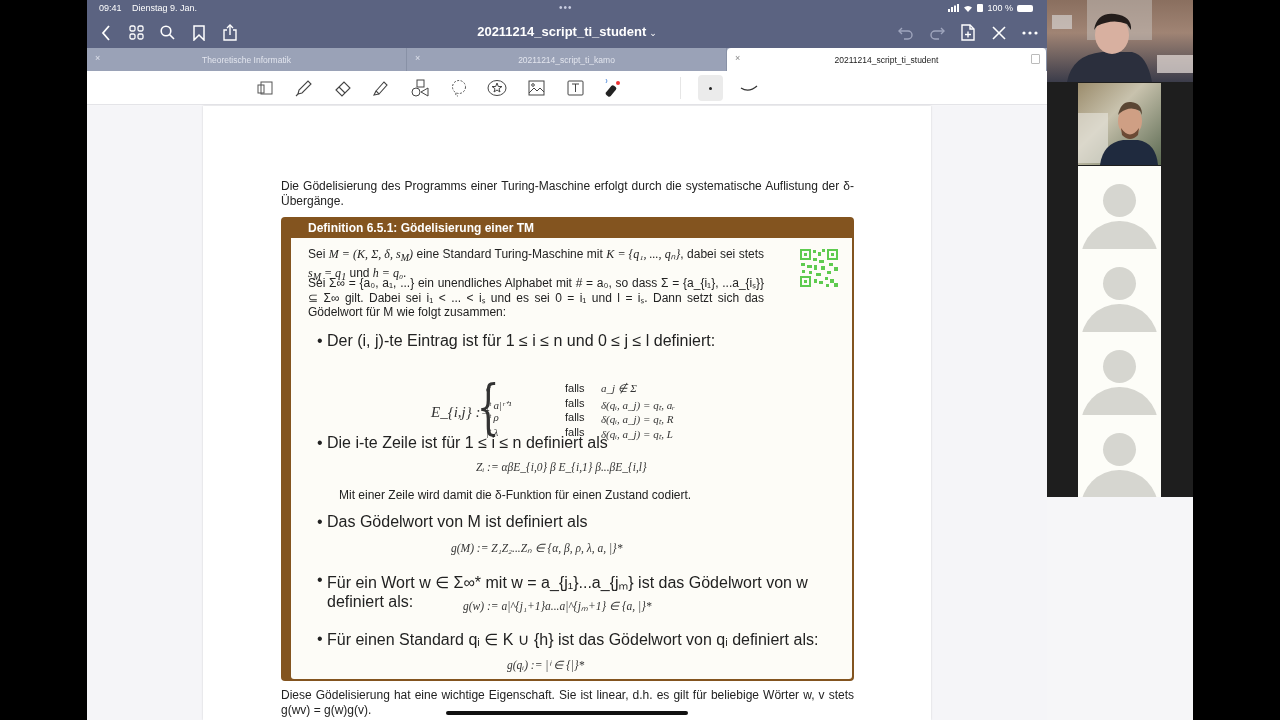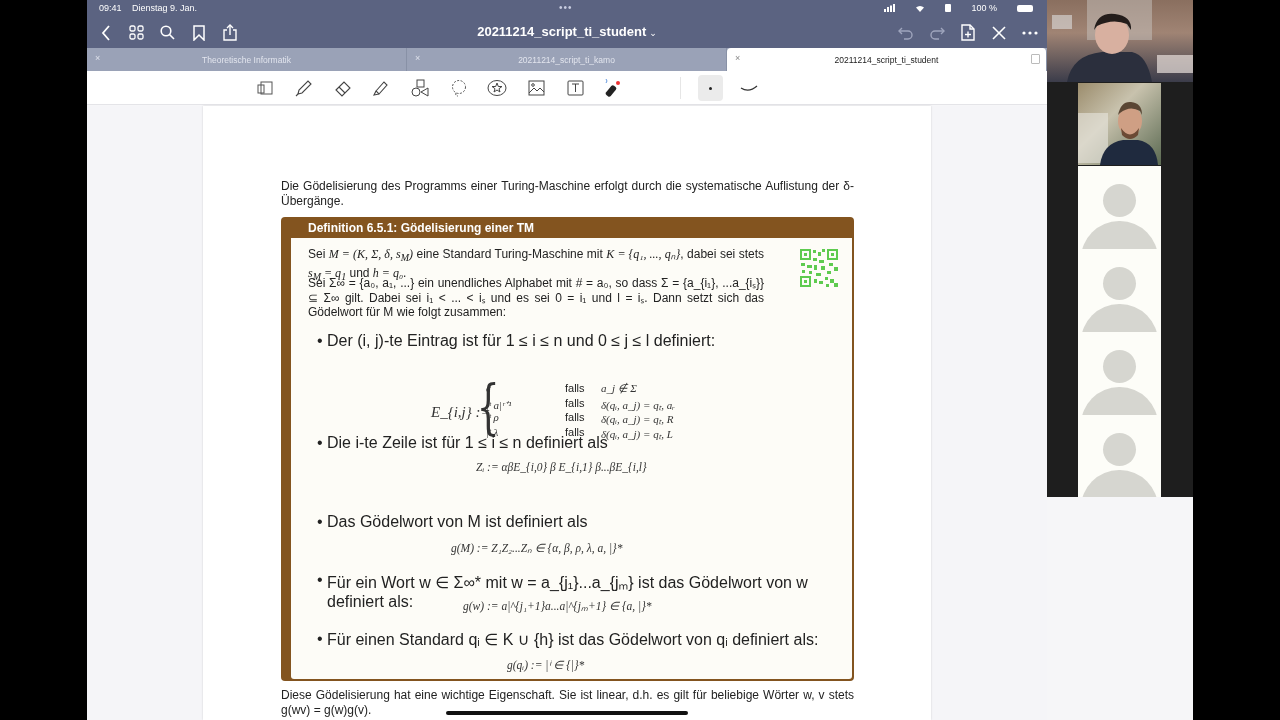--- a/index.html
+++ b/index.html
@@ -5,21 +5,21 @@
   * { box-sizing: border-box; margin: 0; padding: 0; }
   html, body { width: 1280px; height: 720px; overflow: hidden; background: #000; }
   body { position: relative; font-family: "Liberation Sans", sans-serif; }
 
   
   .ipad { position: absolute; left: 87px; top: 0; width: 1108px; height: 720px; background: #f6f6f8; overflow: hidden; }
   .topbar { position: absolute; left: 0; top: 0; width: 960px; height: 48px; background: #5b6381; color: #fff; }
   .status-left { position: absolute; left: 12px; top: 3px; font-size: 9px; color: #fff; }
   .status-left span { margin-right: 8px; }
   .status-dots { position: absolute; left: 472px; top: 2px; font-size: 10px; letter-spacing: 1px; color: #c9cde0; }
-  .status-right { position: absolute; right: 14px; top: 3px; font-size: 9px; display: flex; align-items: center; gap: 20px; }
+  .status-right { position: absolute; right: 14px; top: 3px; font-size: 9px; display: flex; align-items: center; gap: 4px; }
   .battery { width: 16px; height: 7px; background: #fff; border-radius: 2px; display: inline-block; }
   .nav-icons { position: absolute; left: 8px; top: 22px; display: flex; gap: 10px; }
   .nav-icons .ic { width: 21px; height: 21px; display: flex; align-items: center; justify-content: center; }
   .doc-title { position: absolute; left: 0; right: 0; top: 24px; text-align: center; font-size: 13px; font-weight: bold; color: #fff; }
   .doc-title .chev { font-size: 9px; margin-left: 3px; font-weight: normal; }
   .right-icons { position: absolute; right: 6px; top: 22px; display: flex; gap: 9px; }
   .right-icons .ic { width: 22px; height: 21px; display: flex; align-items: center; justify-content: center; }
 
   
   .tabs { position: absolute; left: 0; top: 48px; width: 960px; height: 23px; display: flex; background: #9aa2b7; }
@@ -339,20 +339,21 @@
             </div>
             <div class="row" style="top:43.5px">
               <span class="val">|ᵗ λ</span>
               <span class="falls">falls</span>
               <span class="cond">δ(qᵢ, a_j) = qₜ, L</span>
             </div>
           </div>
 
           <div class="bullet" style="top:196px">Die i-te Zeile ist für 1 ≤ i ≤ n definiert als</div>
           <div class="formula" style="left:185px; top:223px">Zᵢ := αβE_{i,0} β E_{i,1} β...βE_{i,l}</div>
+          <div class="indent-text" style="left:48px; top:250px">Mit einer Zeile wird damit die δ-Funktion für einen Zustand codiert.</div>
           <div class="bullet" style="top:275px">Das Gödelwort von M ist definiert als</div>
           <div class="formula" style="left:160px; top:302px">g(M) := Z₁Z₂...Zₙ ∈ {α, β, ρ, λ, a, |}*</div>
           <div class="bullet" style="top:333px">Für ein Wort w ∈ Σ∞* mit w = a_{j₁}...a_{jₘ} ist das Gödelwort von w definiert als:</div>
           <div class="formula" style="left:172px; top:360px">g(w) := a|^{j₁+1}a...a|^{jₘ+1} ∈ {a, |}*</div>
           <div class="bullet" style="top:392px">Für einen Standard qᵢ ∈ K ∪ {h} ist das Gödelwort von qᵢ definiert als:</div>
           <div class="formula" style="left:216px; top:419px">g(qᵢ) := |ⁱ ∈ {|}*</div>
         </div>
       </div>
 
       <div class="outro">Diese Gödelisierung hat eine wichtige Eigenschaft. Sie ist linear, d.h. es gilt für beliebige Wörter w, v stets g(wv) = g(w)g(v).</div>

